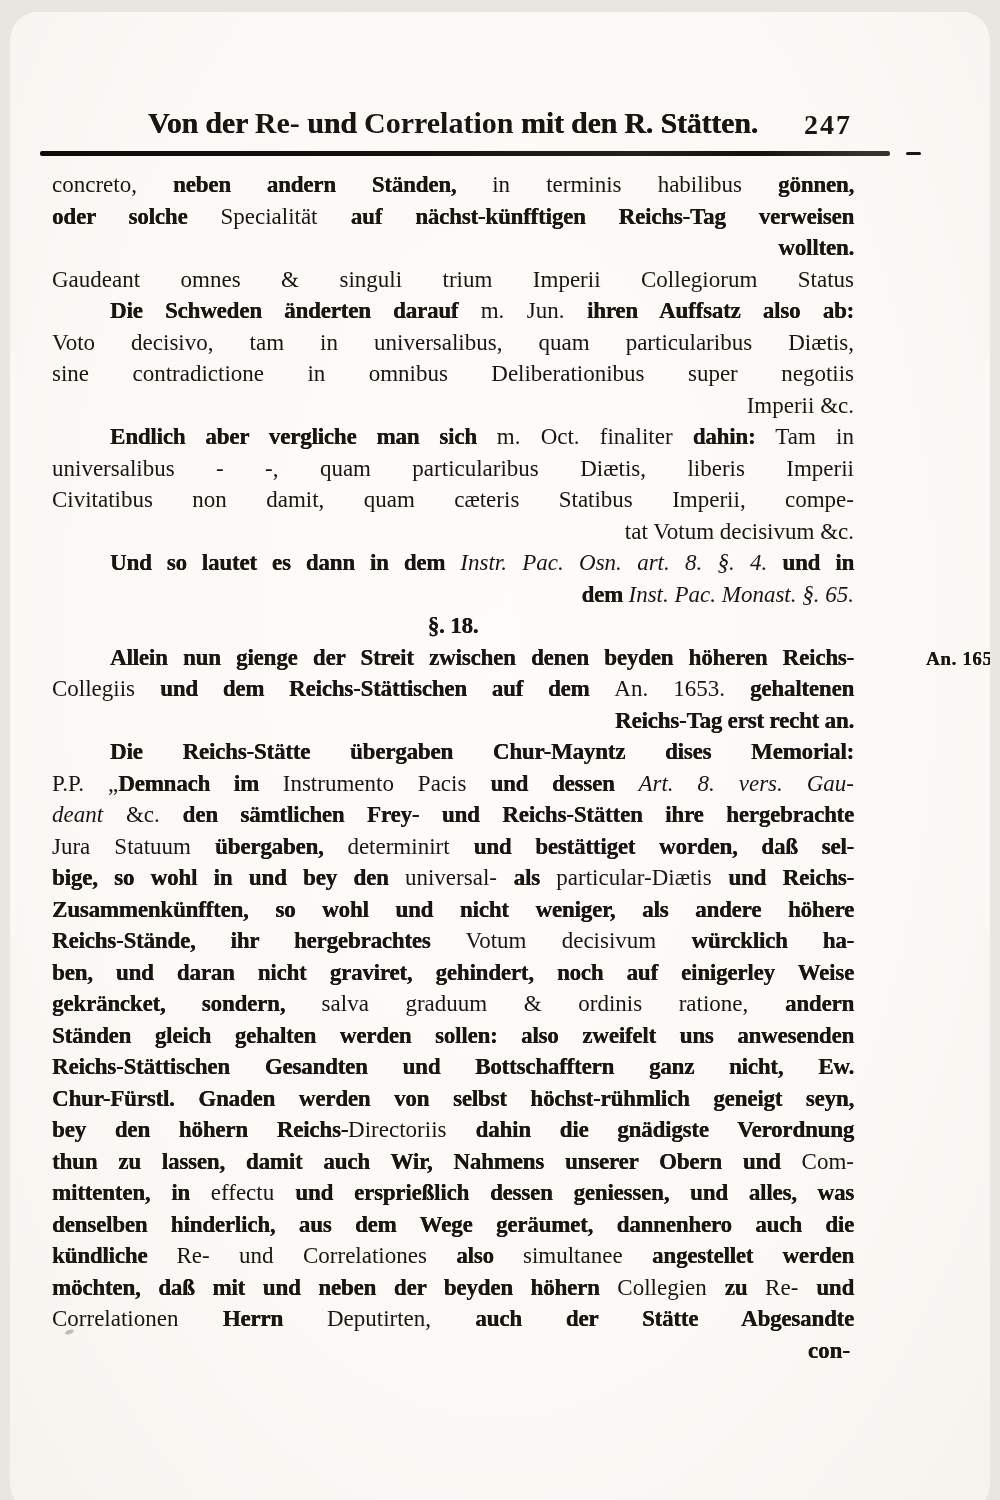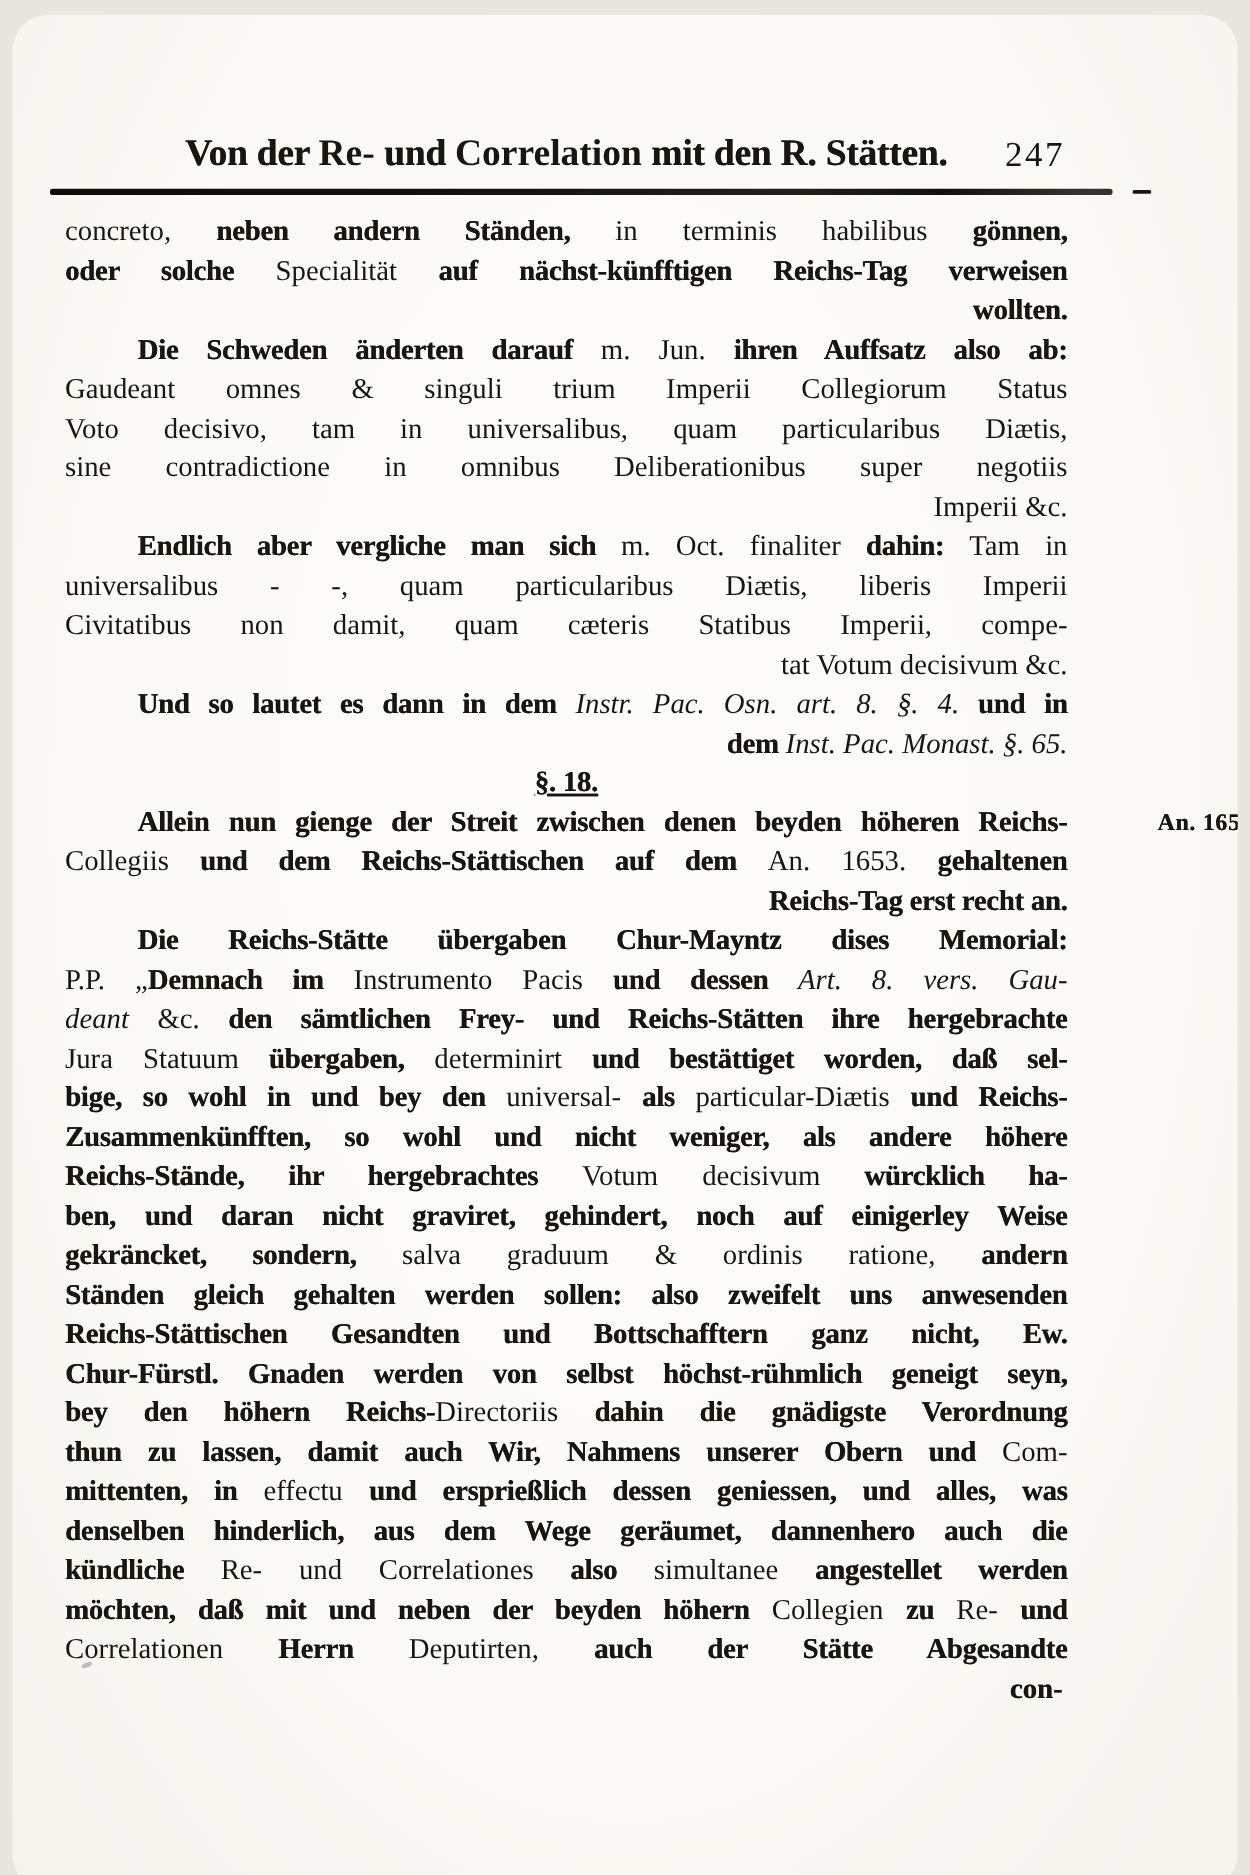--- a/index.html
+++ b/index.html
@@ -14,39 +14,39 @@
     border-radius:28px;
   }
   .running-head {
     position:absolute; left:42px; top:94px; width:802px;
     text-align:center; font-size:30px; line-height:34px;
     font-weight:700; white-space:nowrap;
   }
   .running-head .an { font-weight:700; }
   .page-number {
     position:absolute; right:2px; top:2px;
-    font-size:28px; font-weight:400; letter-spacing:2px;
+    font-size:28px; font-weight:700; letter-spacing:2px;
   }
   .rule {
     position:absolute; left:30px; top:139px; width:850px; height:5px;
     background: linear-gradient(90deg,#0e0c09 0%,#16120e 45%,#262019 70%,#14100c 84%,#3a3229 97%);
     border-radius:2px;
   }
   .rule::after {
     content:""; position:absolute; left:866px; top:1px; width:15px; height:3px;
     background:#1a1612; border-radius:2px;
   }
   .body-text {
     position:absolute; left:42px; top:157px; width:802px;
     font-size:23px; line-height:31.5px;
   }
   .line { position:relative; text-align:right; }
   .line.j { text-align:justify; text-align-last:justify; }
   .line.ind { text-indent:58px; }
-  .line.center { text-align:left; text-align-last:center;text-decoration:underline; }
+  .line.center { text-align:left; text-align-last:center; }
   .line.right { text-align:right; text-align-last:right; padding-right:4px; }
   .fr { font-weight:700; letter-spacing:-0.2px; text-shadow:0.3px 0 0 currentColor; }
   .an { font-weight:400; letter-spacing:0; }
   .it { font-weight:400; font-style:italic; }
   .margin-note {
     position:absolute; left:calc(100% + 14px); top:1px;
     font-size:19px; font-weight:700; letter-spacing:0.6px;
     white-space:nowrap; text-shadow:0.2px 0 0 currentColor;
   }
   .catchword { font-weight:700; text-shadow:0.3px 0 0 currentColor; }
@@ -65,22 +65,22 @@
     <span class="page-number">247</span>
   </div>
 
   <div class="rule"></div>
 
   <div class="body-text">
     <div id="lines">
         <div class="line j"><span class="an">concreto, </span><span class="fr">neben andern Ständen, </span><span class="an">in terminis habilibus </span><span class="fr">gönnen,</span></div>
         <div class="line j"><span class="fr">oder solche </span><span class="an">Specialität </span><span class="fr">auf nächst-künfftigen Reichs-Tag verweisen</span></div>
         <div class="line"><span class="fr">wollten.</span></div>
+        <div class="line j"><span class="an">Gaudeant omnes &amp; singuli trium Imperii Collegiorum Status</span></div>
         <div class="line j ind"><span class="fr">Die Schweden änderten darauf </span><span class="an">m. Jun.</span><span class="fr"> ihren Auffsatz also ab:</span></div>
-        <div class="line j"><span class="an">Gaudeant omnes &amp; singuli trium Imperii Collegiorum Status</span></div>
         <div class="line j"><span class="an">Voto decisivo, tam in universalibus, quam particularibus Diætis,</span></div>
         <div class="line j"><span class="an">sine contradictione in omnibus Deliberationibus super negotiis</span></div>
         <div class="line"><span class="an">Imperii &amp;c.</span></div>
         <div class="line j ind"><span class="fr">Endlich aber vergliche man sich </span><span class="an">m. Oct. finaliter</span><span class="fr"> dahin: </span><span class="an">Tam in</span></div>
         <div class="line j"><span class="an">universalibus - -, quam particularibus Diætis, liberis Imperii</span></div>
         <div class="line j"><span class="an">Civitatibus non damit, quam cæteris Statibus Imperii, compe-</span></div>
         <div class="line"><span class="an">tat Votum decisivum &amp;c.</span></div>
         <div class="line j ind"><span class="fr">Und so lautet es dann in dem </span><span class="it">Instr. Pac. Osn. art. 8. §. 4.</span><span class="fr"> und in</span></div>
         <div class="line"><span class="fr">dem </span><span class="it">Inst. Pac. Monast. §. 65.</span></div>
         <div class="line center"><span class="fr">§. 18.</span></div>

